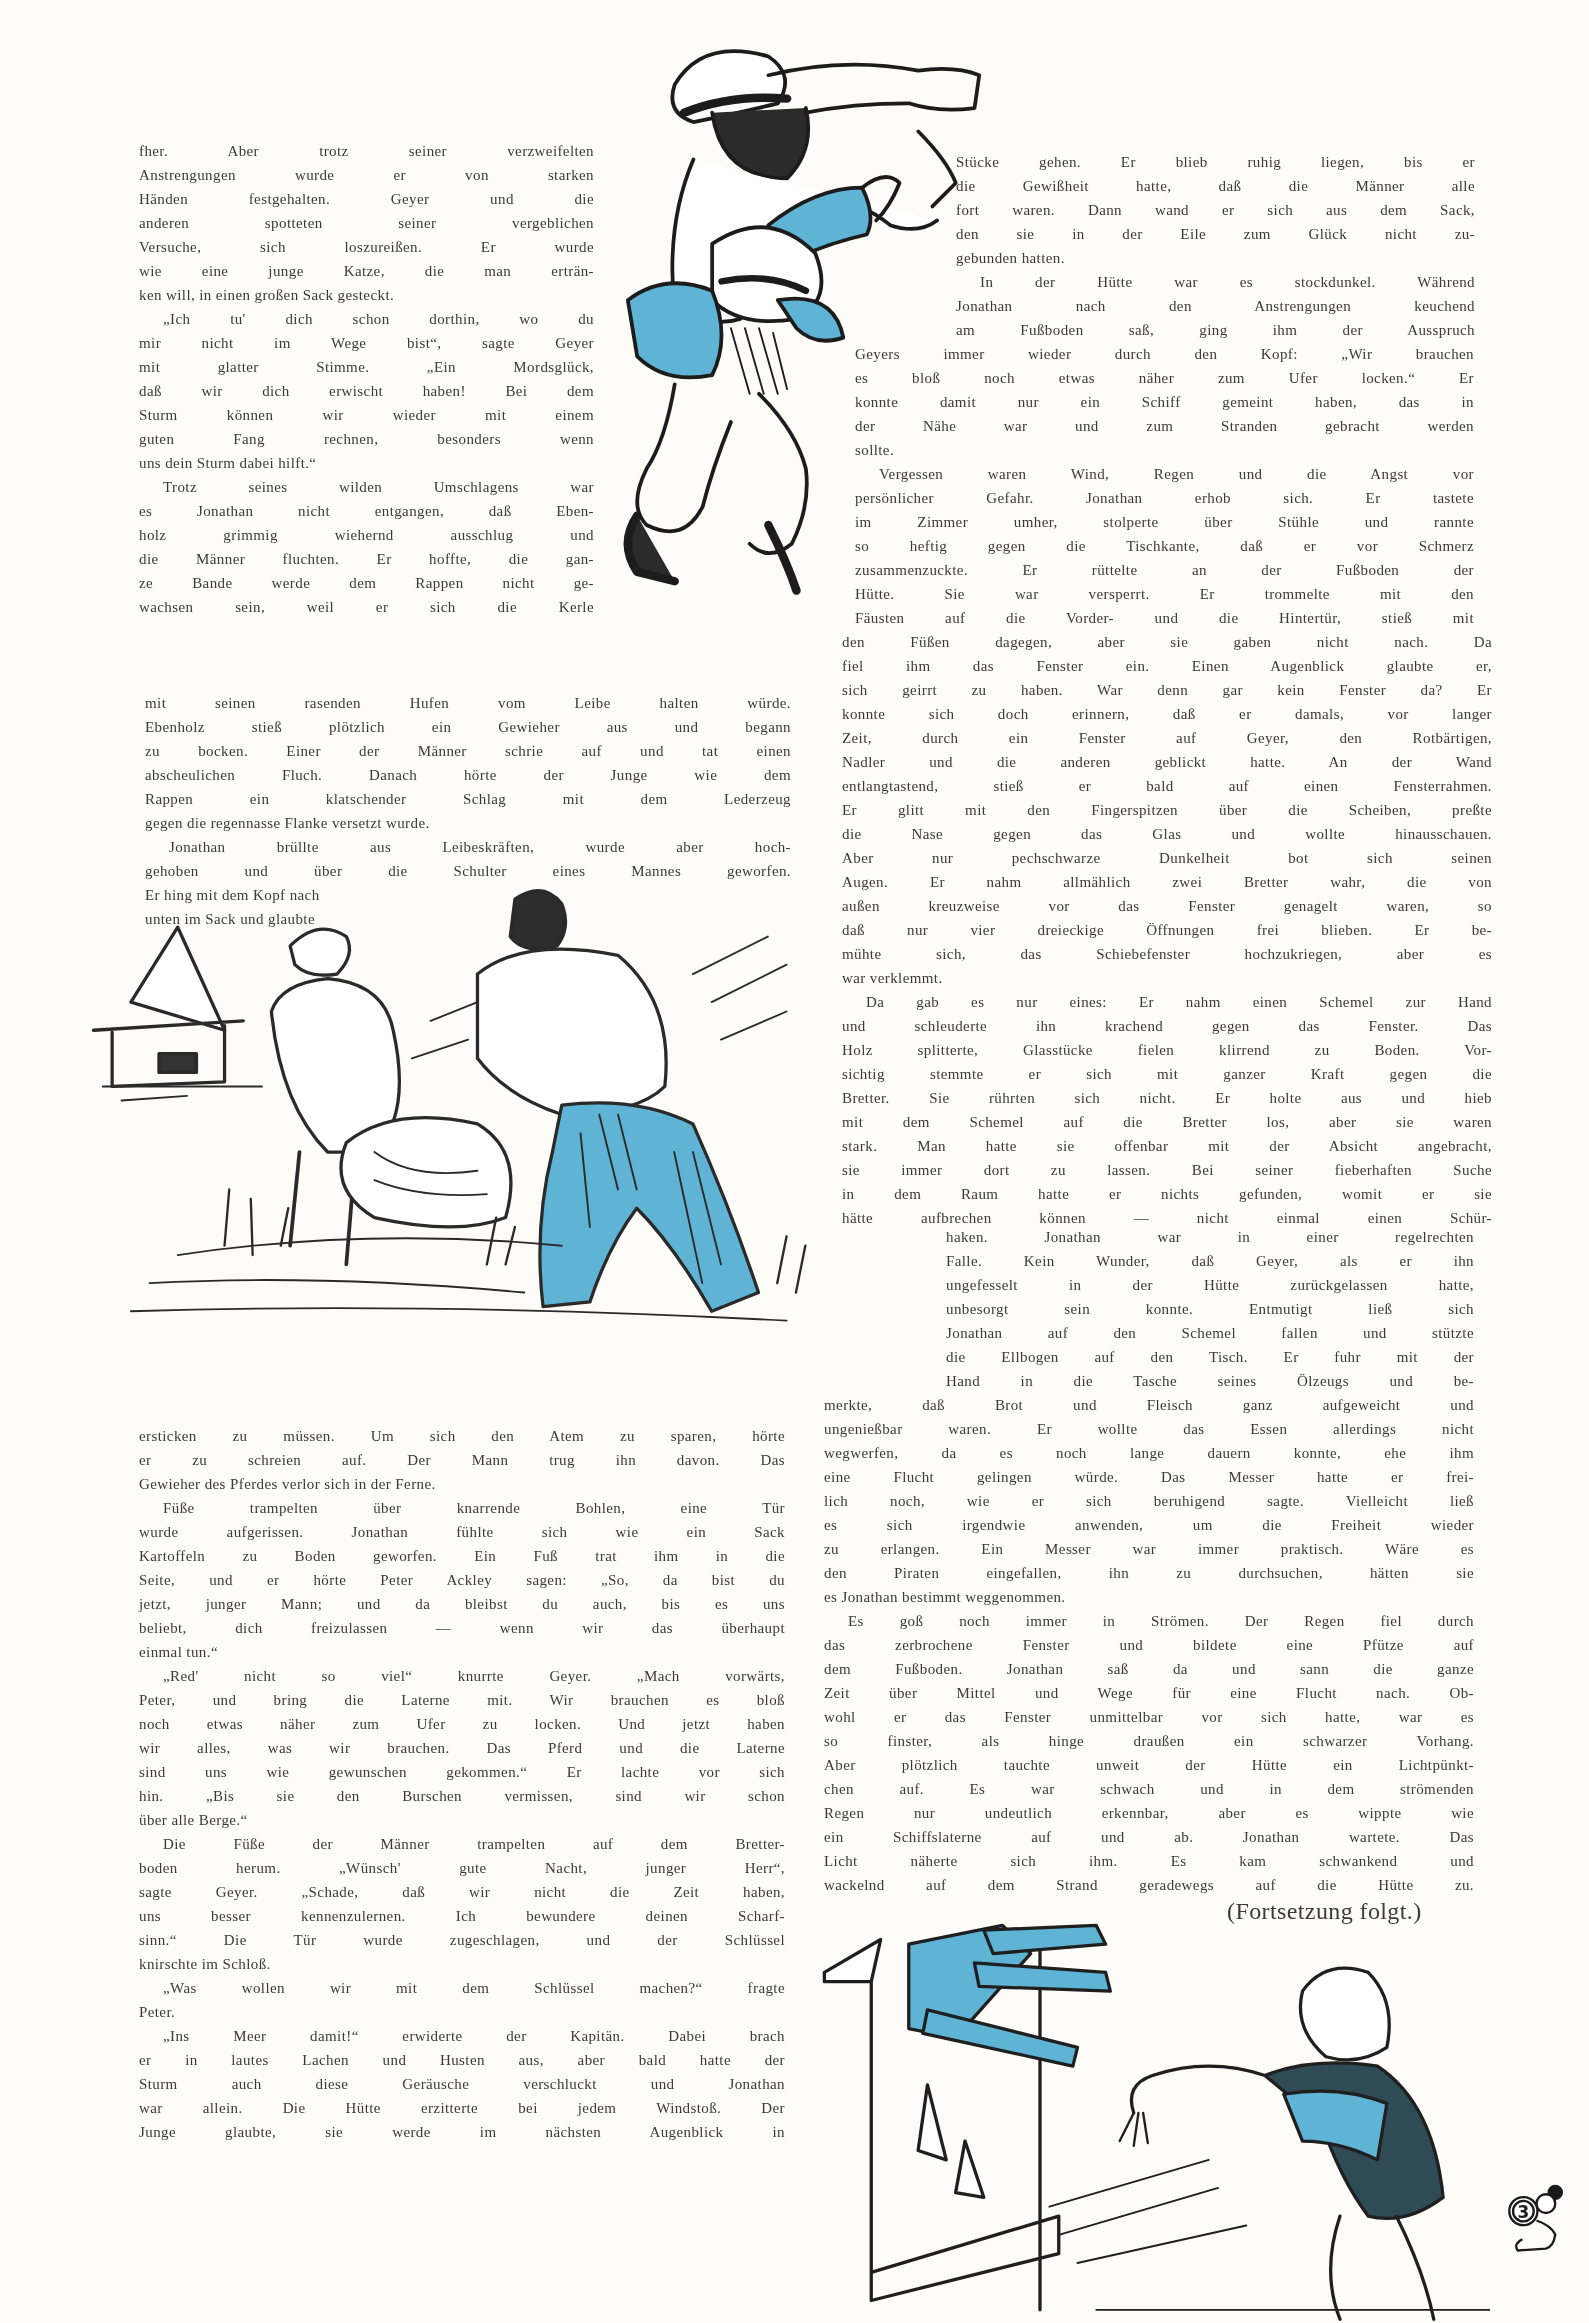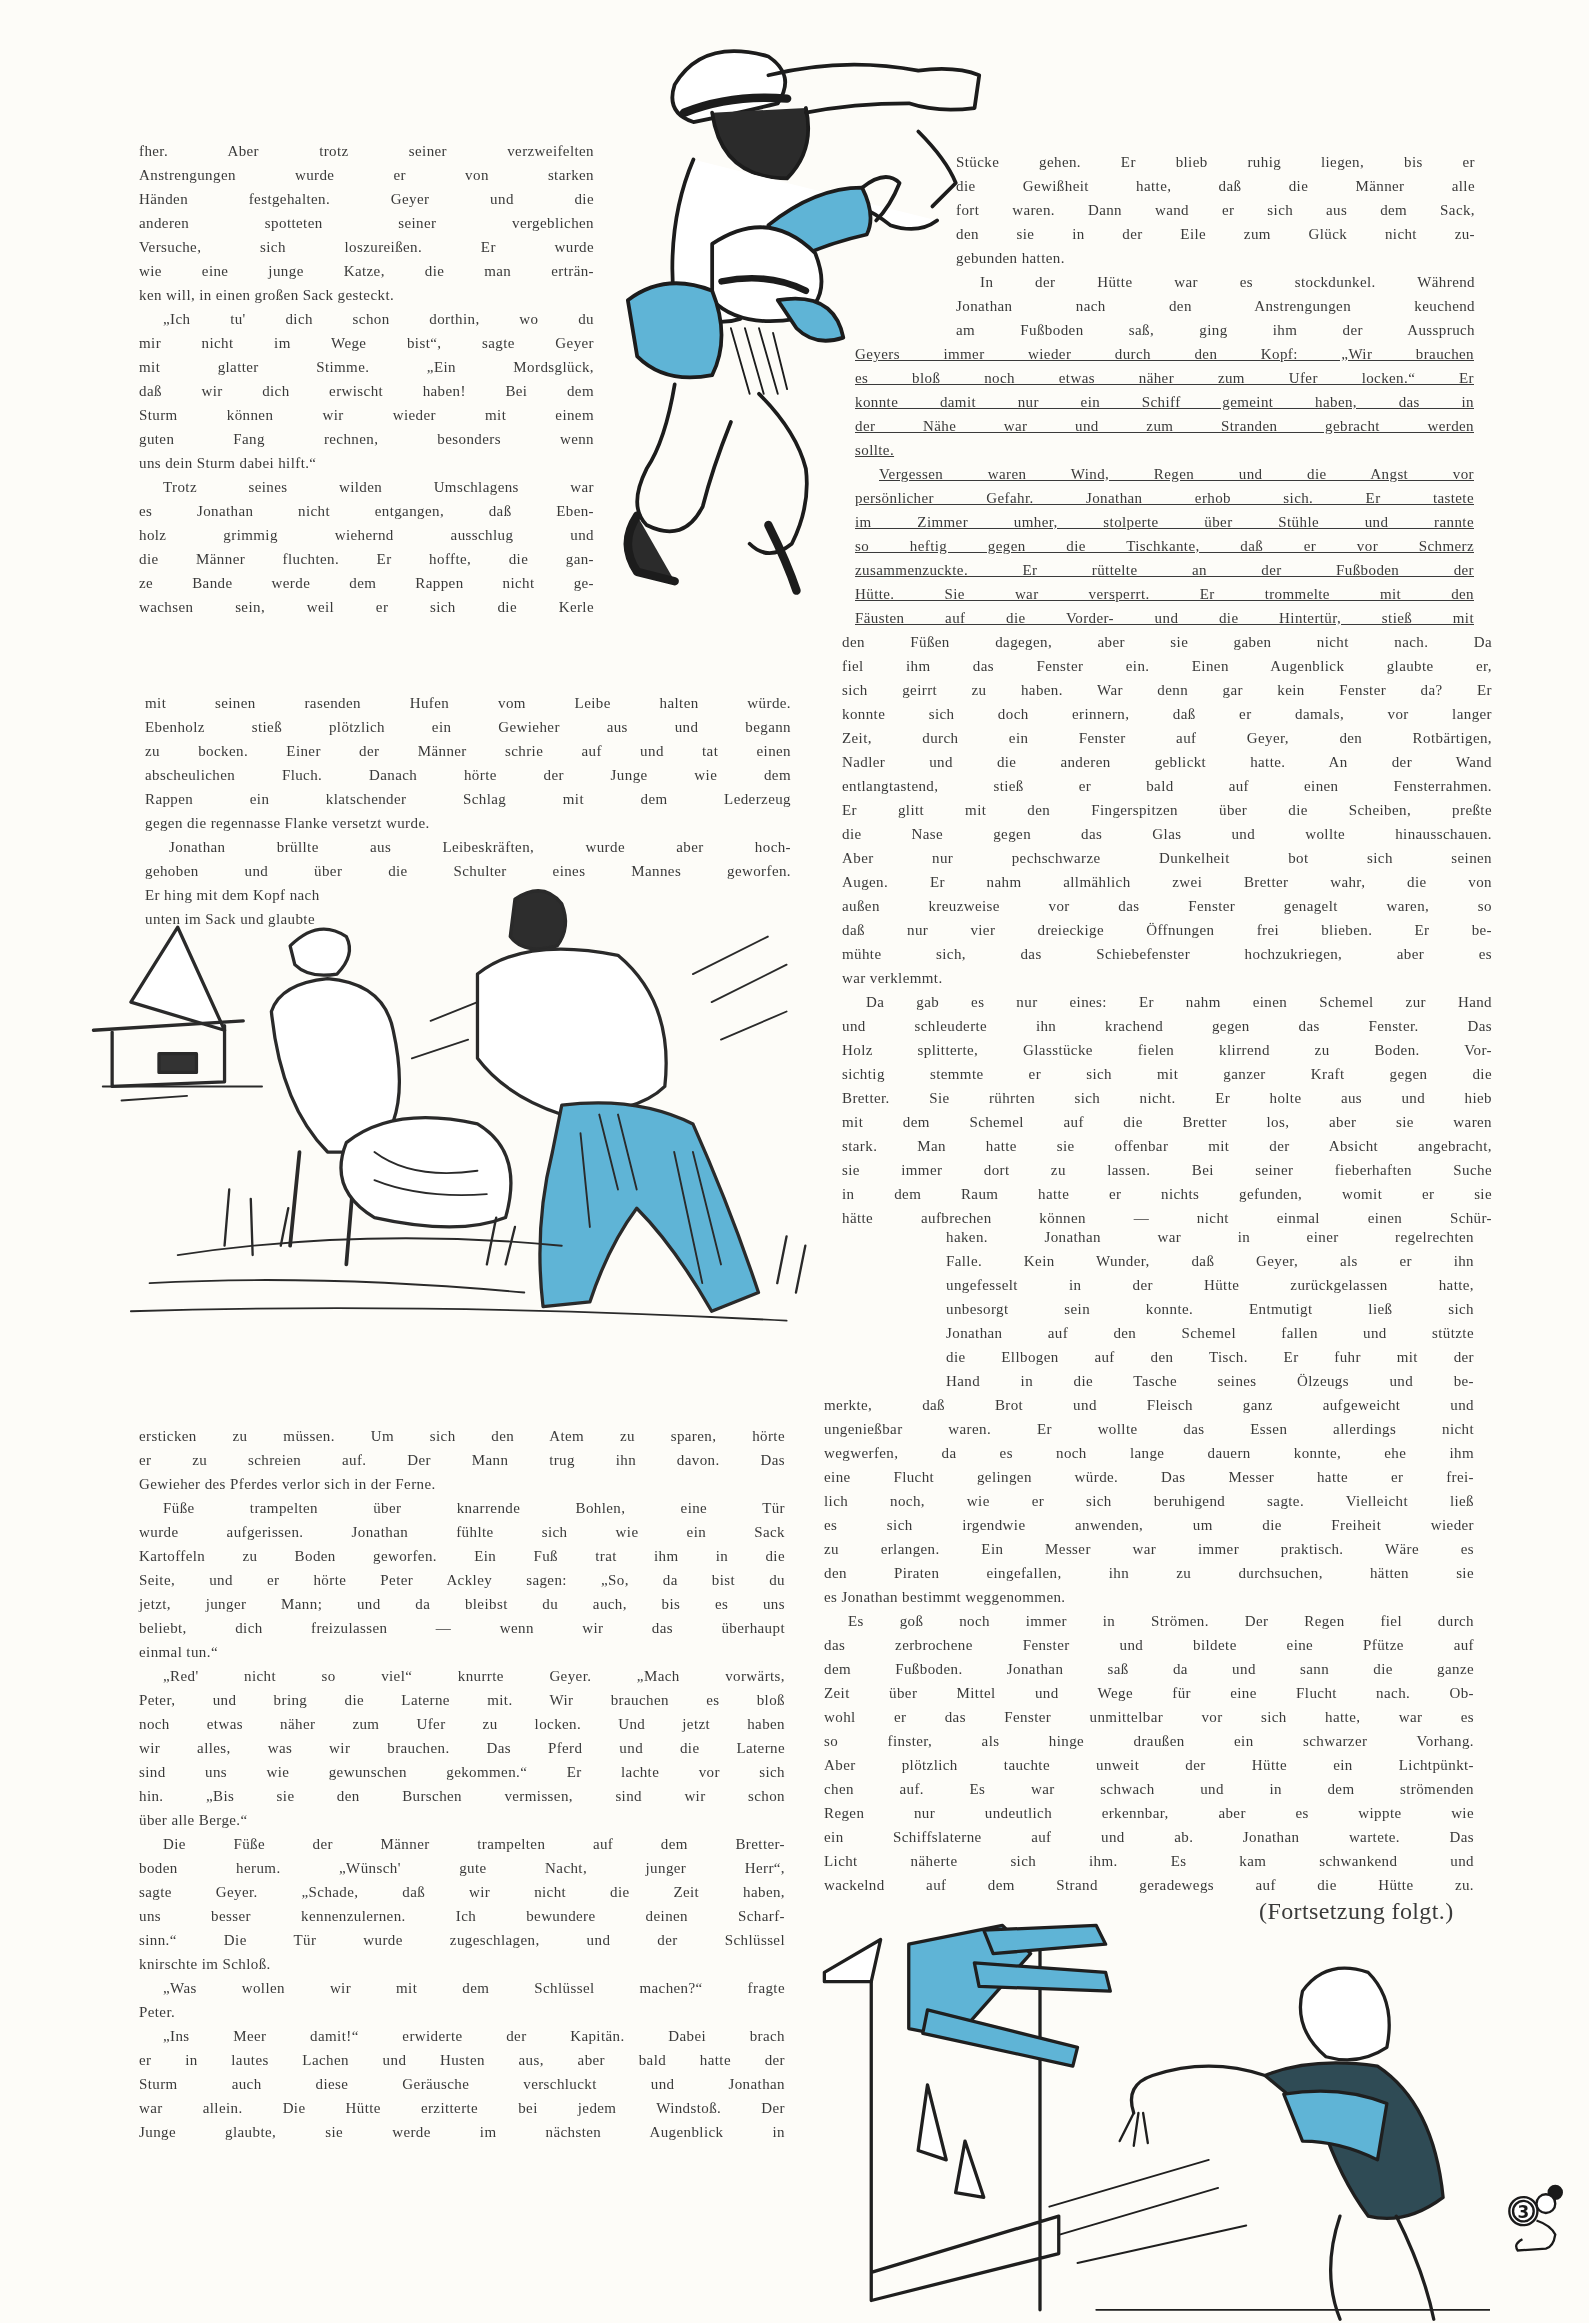--- a/index.html
+++ b/index.html
@@ -232,21 +232,21 @@
     <span class="ln">den sie in der Eile zum Glück nicht zu-</span>
     <span class="ln last">gebunden hatten.</span>
   </p>
   <p>
     <span class="ln" style="padding-left:24px">In der Hütte war es stockdunkel. Während</span>
     <span class="ln">Jonathan nach den Anstrengungen keuchend</span>
     <span class="ln">am Fußboden saß, ging ihm der Ausspruch</span>
   </p>
 </div>
 
-<div class="block" style="left:855px; top:342px; width:619px;text-decoration:underline;">
+<div class="block" style="left:855px; top:342px; width:619px;">
   <p>
     <span class="ln">Geyers immer wieder durch den Kopf: „Wir brauchen</span>
     <span class="ln">es bloß noch etwas näher zum Ufer locken.“ Er</span>
     <span class="ln">konnte damit nur ein Schiff gemeint haben, das in</span>
     <span class="ln">der Nähe war und zum Stranden gebracht werden</span>
     <span class="ln last">sollte.</span>
   </p>
   <p>
     <span class="ln" style="padding-left:24px">Vergessen waren Wind, Regen und die Angst vor</span>
     <span class="ln">persönlicher Gefahr. Jonathan erhob sich. Er tastete</span>
@@ -323,14 +323,14 @@
     <span class="ln">so finster, als hinge draußen ein schwarzer Vorhang.</span>
     <span class="ln">Aber plötzlich tauchte unweit der Hütte ein Lichtpünkt-</span>
     <span class="ln">chen auf. Es war schwach und in dem strömenden</span>
     <span class="ln">Regen nur undeutlich erkennbar, aber es wippte wie</span>
     <span class="ln">ein Schiffslaterne auf und ab. Jonathan wartete. Das</span>
     <span class="ln">Licht näherte sich ihm. Es kam schwankend und</span>
     <span class="ln">wackelnd auf dem Strand geradewegs auf die Hütte zu.</span>
   </p>
 </div>
 
-<div class="fortsetzung" style="left:1227px; top:1899px;margin-left:32px;">(Fortsetzung folgt.)</div>
+<div class="fortsetzung" style="left:1227px; top:1899px;">(Fortsetzung folgt.)</div>
 
 
 </body></html>

